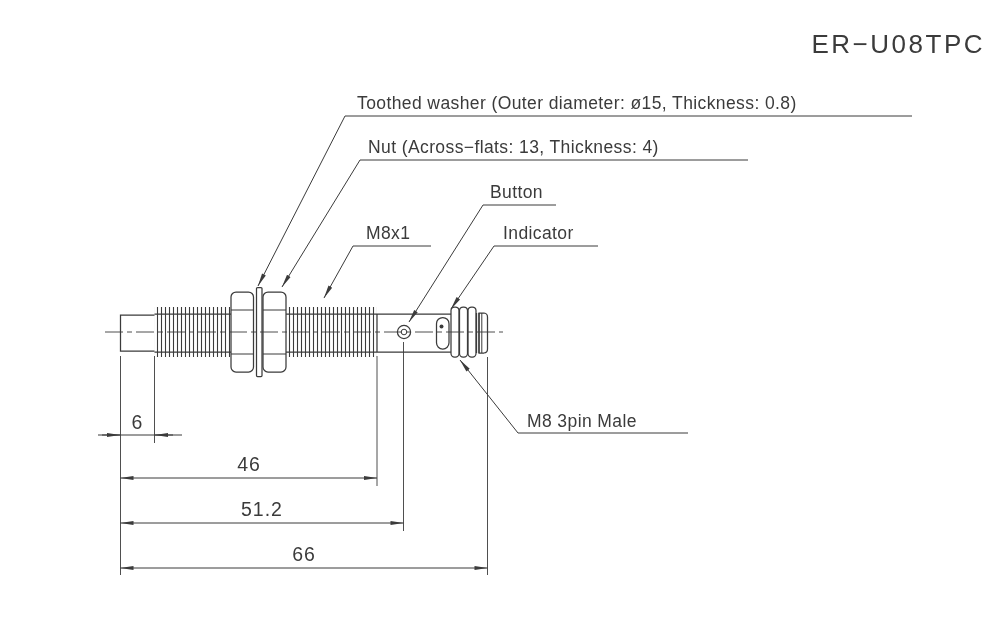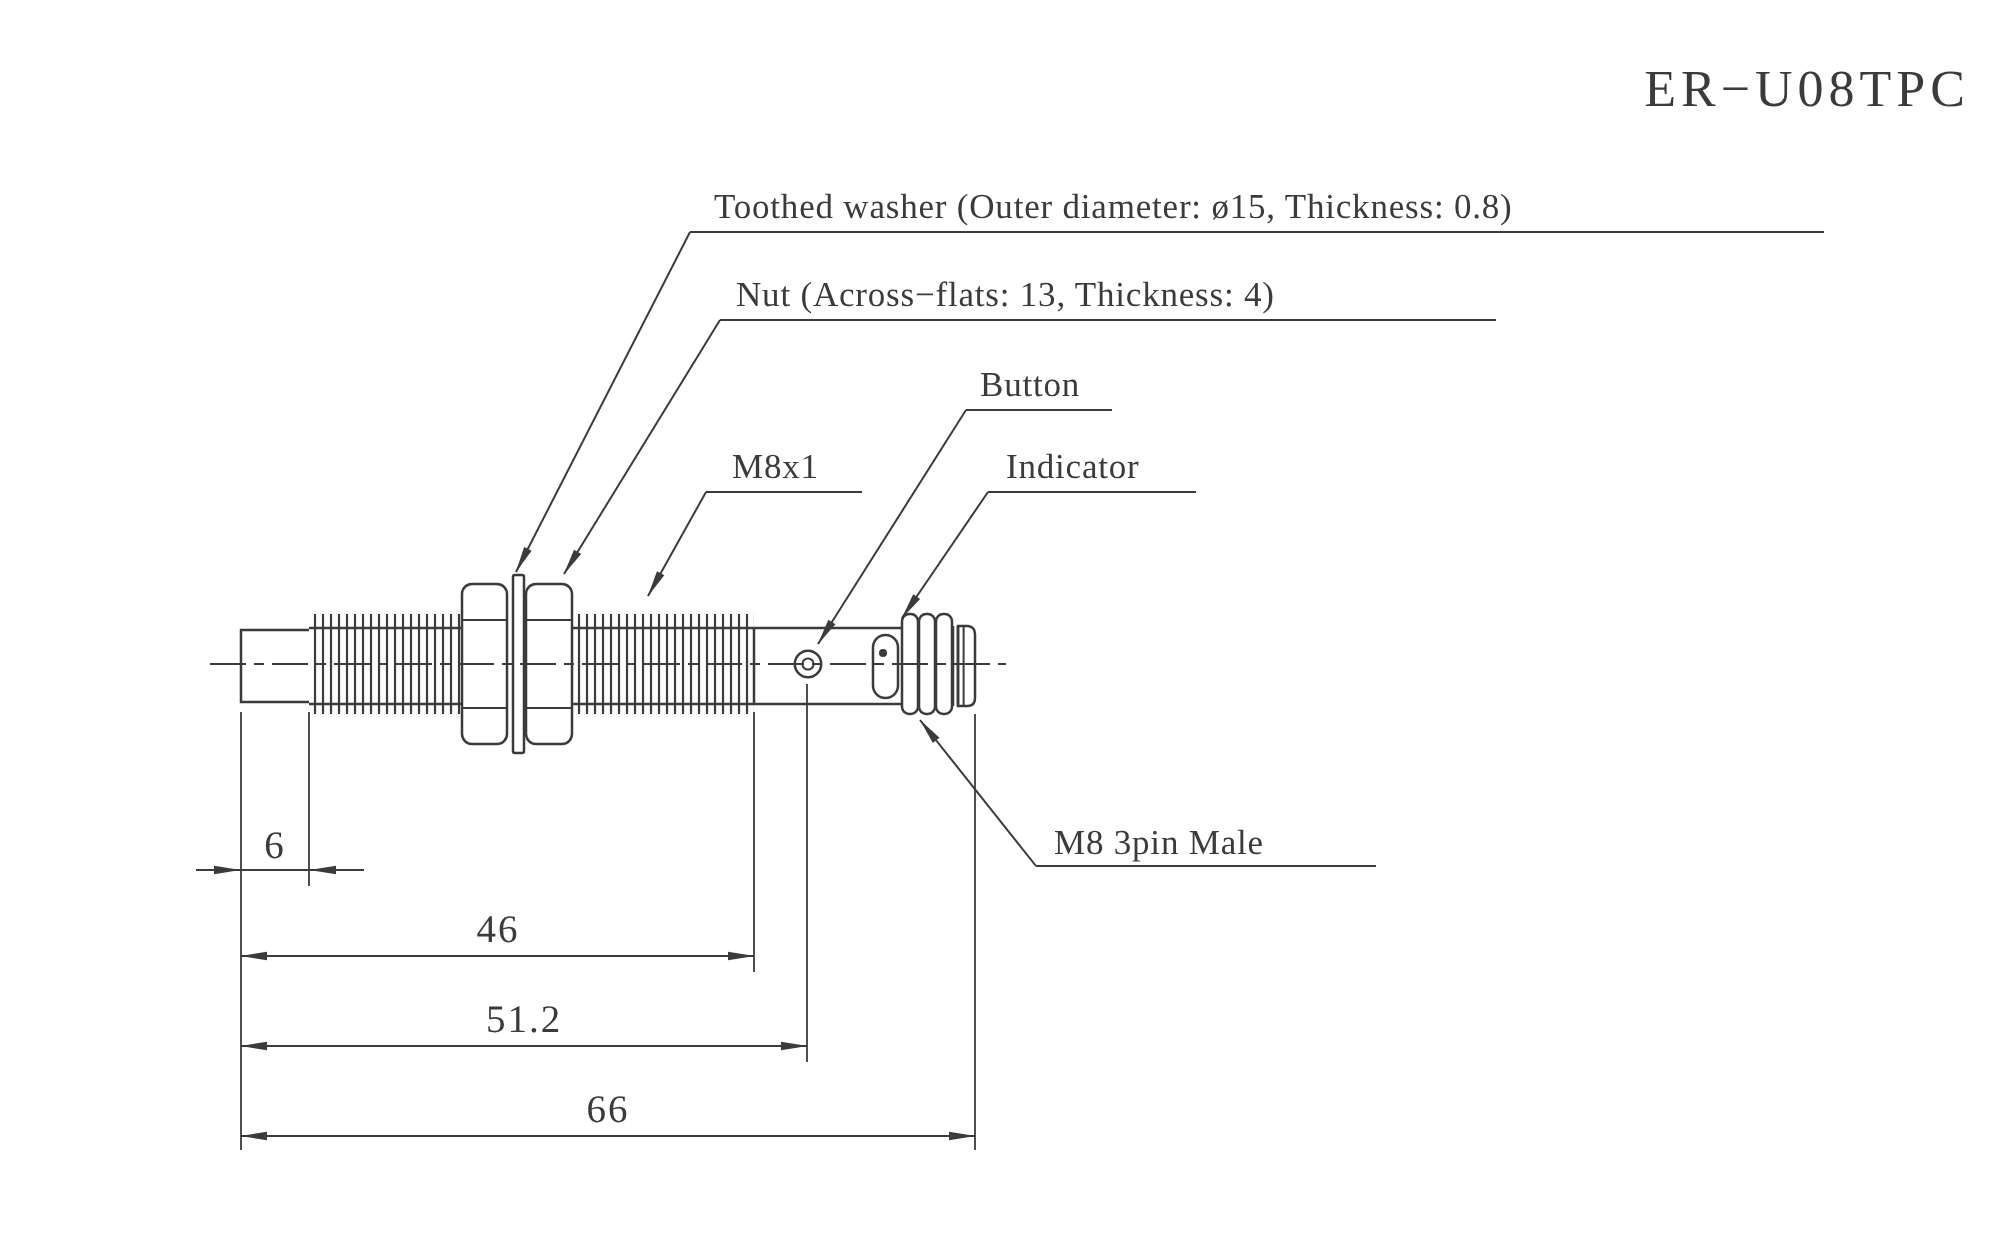--- a/index.html
+++ b/index.html
@@ -1,20 +1,20 @@
 <!DOCTYPE html>
 <html><head>
 <meta charset="utf-8">
 <style>
   html,body { margin:0; padding:0; background:#ffffff; }
   .sheet {
     position:relative;
     width:1000px; height:618px;
     background:#ffffff;
-    font-family:Liberation Serif, serif;
+    font-family:Liberation Sans, sans-serif;
     overflow:hidden;
   }
   svg { display:block; }
   .lbl  { font-size:17.5px; letter-spacing:0.4px; fill:#3b3b3b; }
   .dimtxt { font-size:19.5px; letter-spacing:1px; fill:#3b3b3b; }
   .title { font-size:26px; letter-spacing:2.5px; fill:#3b3b3b; }
   .ln   { stroke:#3b3b3b; stroke-width:1.25; fill:none; }
   .thin { stroke:#3b3b3b; stroke-width:1; fill:none; }
   .xln  { stroke:#3b3b3b; stroke-width:0.9; fill:none; }
   .cl   { stroke:#3b3b3b; stroke-width:0.9; fill:none; stroke-dasharray:18 4 5 4; }

